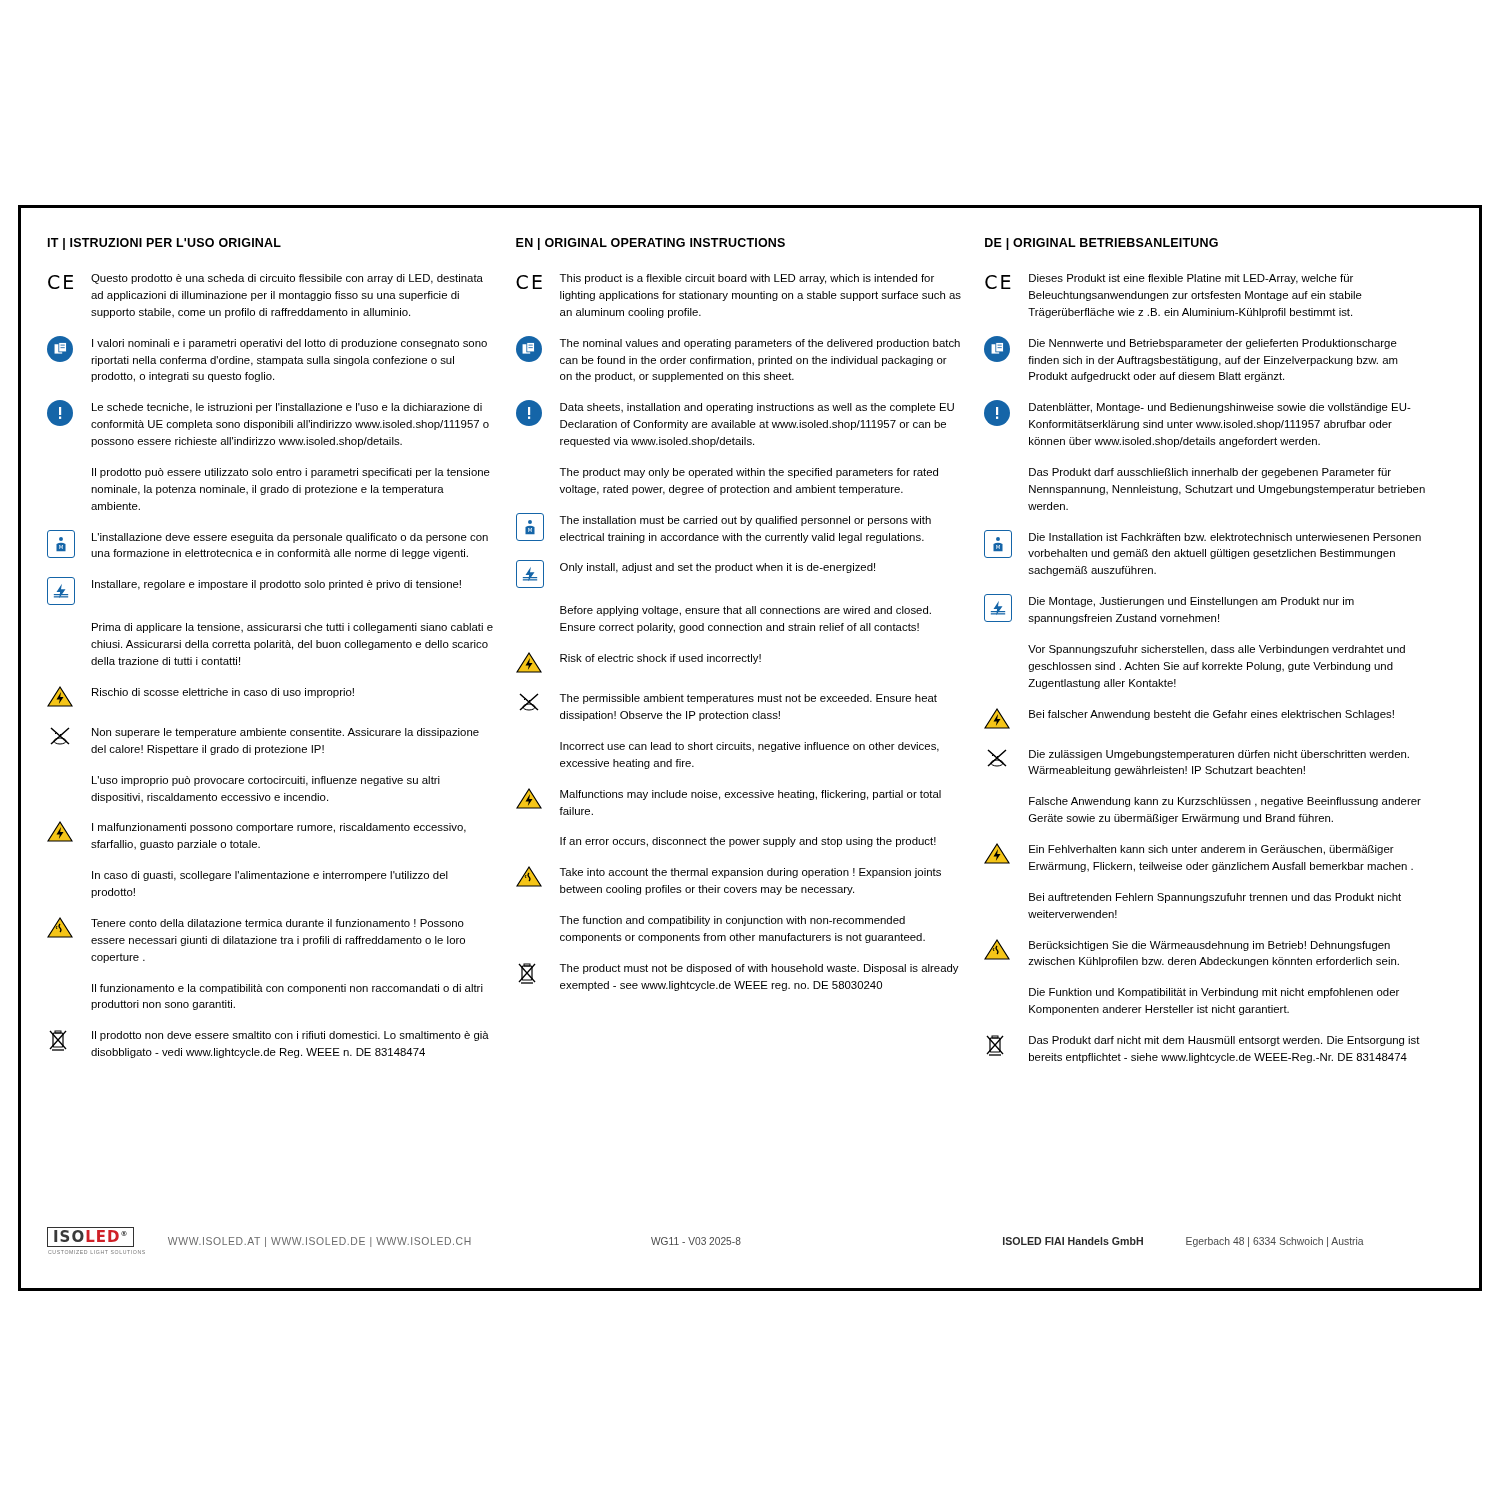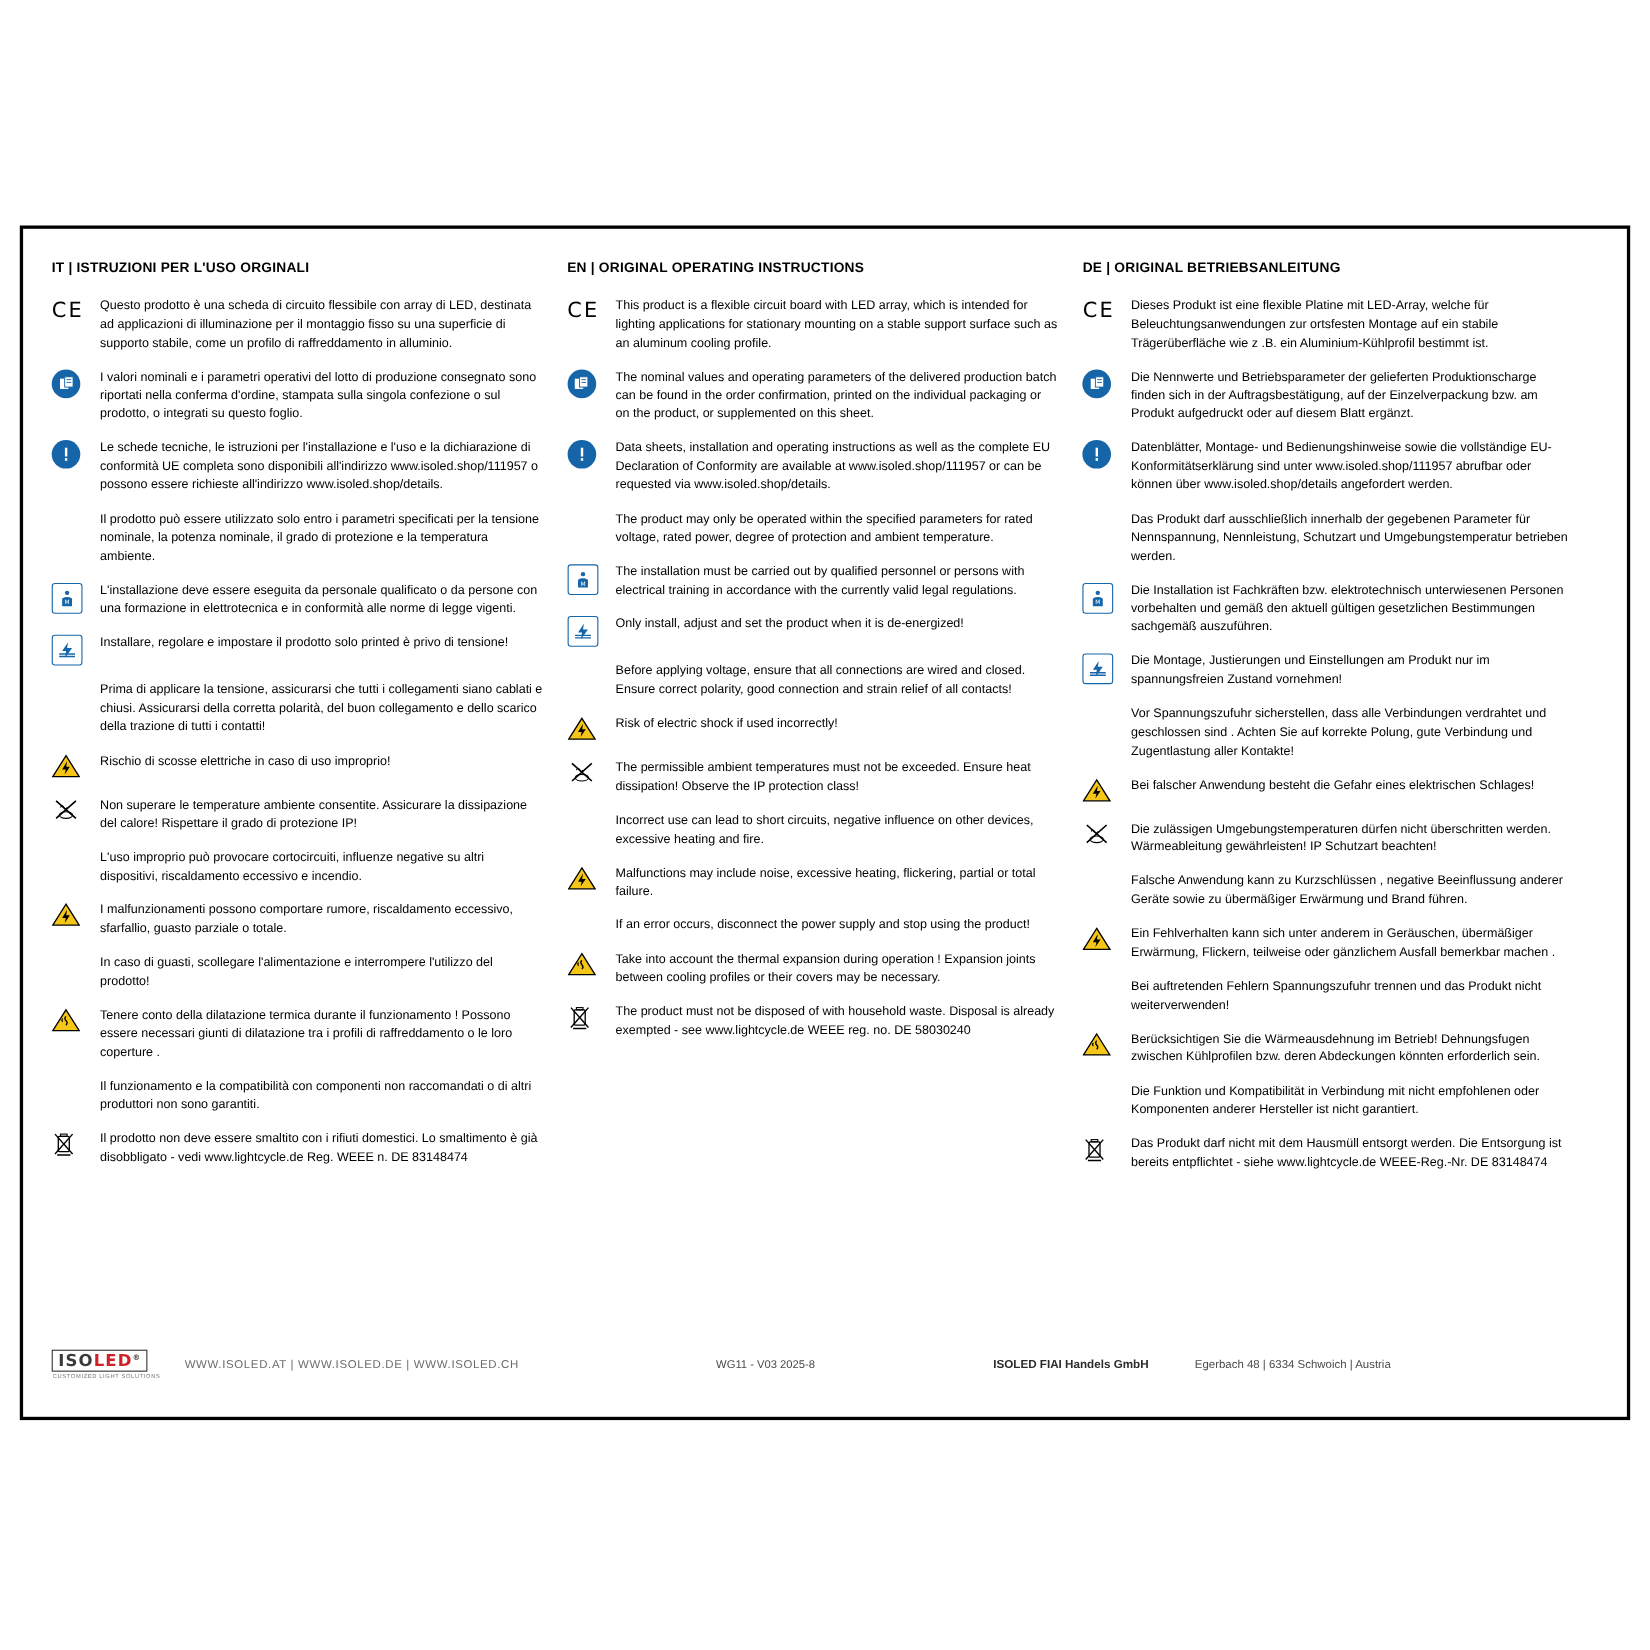--- a/index.html
+++ b/index.html
@@ -131,21 +131,21 @@
   .footer-mid {
     width: 25%;
     text-align: center;
     font-size: 10.2px;
     color: #4a4a4a;
   }
   .footer-right {
     flex: 1;
     display: flex;
     align-items: center;
-    justify-content: flex-start;
+    justify-content: center;
     padding-left: 30px;
     gap: 16px;
   }
   .company {
     font-size: 10.6px;
     font-weight: bold;
     color: #2b2b2b;
     margin-right: 26px;
   }
   .addr {
@@ -153,21 +153,21 @@
     color: #4a4a4a;
   }
 </style>
 </head>
 <body>
 
 <div class="sheet">
   <div class="columns">
 
     <div class="col col-it">
-      <div class="col-title">IT | ISTRUZIONI PER L'USO ORGINALI</div>
+      <div class="col-title">IT | ISTRUZIONI PER L'USO ORIGINAL</div>
 
       <div class="row">
         <div class="icon-cell">
             <span class="ce">CE</span>
           </div>
         <div class="txt">Questo prodotto è una scheda di circuito flessibile con array di LED, destinata ad applicazioni di illuminazione per il montaggio fisso su una superficie di supporto stabile, come un profilo di raffreddamento in alluminio.</div>
       </div>
 
       <div class="row">
         <div class="icon-cell">
@@ -437,20 +437,24 @@
               <svg width="26" height="23" viewBox="0 0 26 23">
                 <polygon points="13,2 25,21 1,21" fill="#f5c518" stroke="#000" stroke-width="1.2"></polygon>
                 <path d="M13 8 q-2 2 0 4 q2 2 0 4" stroke="#000" stroke-width="1.2" fill="none"></path>
                 <path d="M10 10 q-1.5 1.5 0 3" stroke="#000" stroke-width="1" fill="none"></path>
               </svg>
             </span>
         </div>
         <div class="txt">Take into account the thermal expansion during operation ! Expansion joints between cooling profiles or their covers may be necessary.</div>
       </div>
 
+      <div class="row">
+        <div class="icon-cell"></div>
+        <div class="txt">The function and compatibility in conjunction with non-recommended components or components from other manufacturers is not guaranteed.</div>
+      </div>
 
       <div class="row">
         <div class="icon-cell">
           <span class="warn">
               <svg width="22" height="24" viewBox="0 0 22 24">
                 <rect x="6" y="5" width="10" height="14" rx="1" fill="none" stroke="#000" stroke-width="1.2"></rect>
                 <rect x="8" y="3" width="6" height="2" fill="none" stroke="#000" stroke-width="1"></rect>
                 <line x1="3" y1="3" x2="19" y2="21" stroke="#000" stroke-width="1.3"></line>
                 <line x1="19" y1="3" x2="3" y2="21" stroke="#000" stroke-width="1.3"></line>
                 <line x1="5" y1="22" x2="17" y2="22" stroke="#000" stroke-width="1.3"></line>

